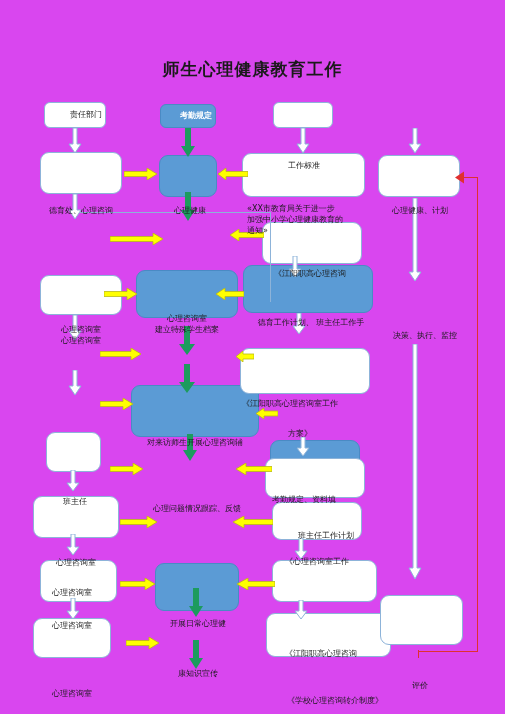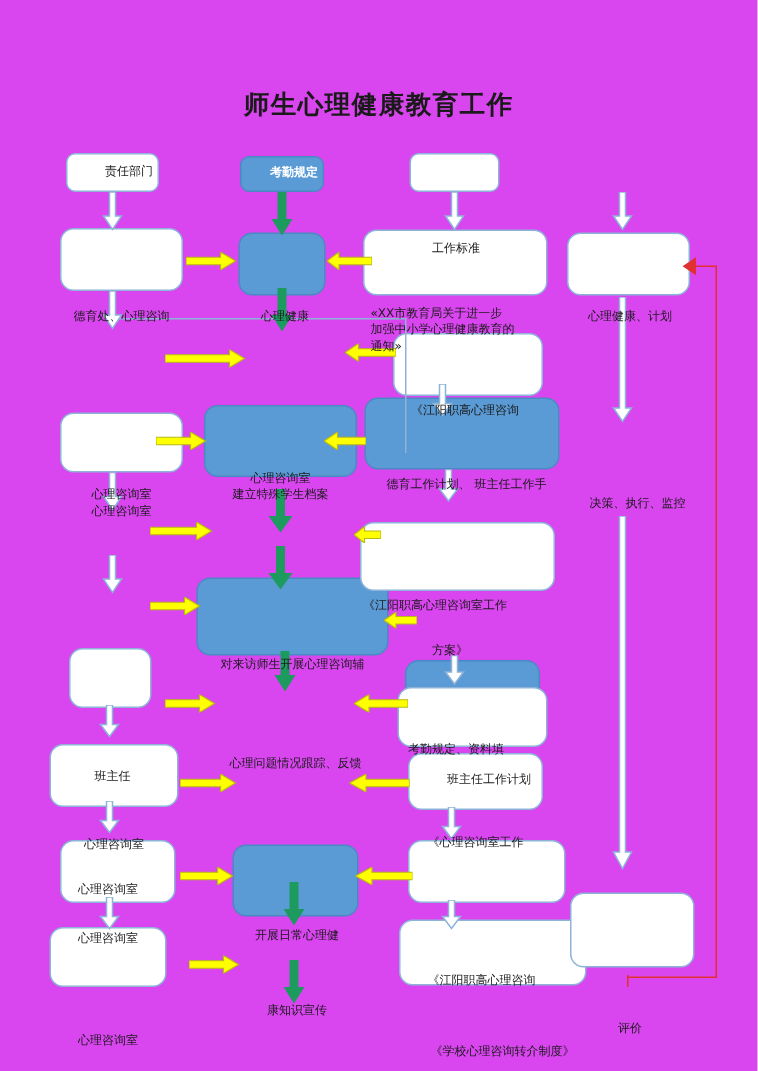--- a/index.html
+++ b/index.html
@@ -132,21 +132,21 @@
   </div>
 
   <div class="node" style="left:46px; top:432px; width:55px; height:40px;"></div>
   <div class="harrow-v" style="left:66px; top:470px;">
     <svg width="14" height="22" viewBox="0 0 14 22">
       <polygon points="5,0 9,0 9,13 13,13 7,21 1,13 5,13" fill="#ffffff" stroke="#8db3d9" stroke-width="1"></polygon>
     </svg>
   </div>
 
   <div class="node" style="left:33px; top:496px; width:86px; height:42px;"></div>
-  <div class="caption" style="left:30px; top:512px; width:90px;">班主任</div>
+  <div class="caption" style="left:30px; top:496px; width:90px;">班主任</div>
 
   <div class="harrow-v" style="left:66px; top:534px;">
     <svg width="14" height="22" viewBox="0 0 14 22">
       <polygon points="5,0 9,0 9,13 13,13 7,21 1,13 5,13" fill="#ffffff" stroke="#8db3d9" stroke-width="1"></polygon>
     </svg>
   </div>
 
   <div class="node" style="left:40px; top:560px; width:77px; height:42px;"></div>
   <div class="caption" style="left:30px; top:557px; width:92px;">心理咨询室</div>
   <div class="caption" style="left:26px; top:587px; width:92px;">心理咨询室</div>
@@ -267,21 +267,21 @@
       <polygon points="5,0 9,0 9,11 13,11 7,19 1,11 5,11" fill="#ffffff" stroke="#8db3d9" stroke-width="1"></polygon>
     </svg>
   </div>
 
   <div class="node blue" style="left:270px; top:440px; width:90px; height:38px;"></div>
 
   <div class="node" style="left:265px; top:458px; width:100px; height:40px;"></div>
   <div class="caption left" style="left:272px; top:494px; width:110px;">考勤规定、资料填</div>
 
   <div class="node" style="left:272px; top:502px; width:90px; height:38px;"></div>
-  <div class="caption" style="left:272px; top:514px; width:108px;">班主任工作计划</div>
+  <div class="caption" style="left:272px; top:530px; width:108px;">班主任工作计划</div>
 
   <div class="harrow-v" style="left:294px; top:538px;">
     <svg width="14" height="22" viewBox="0 0 14 22">
       <polygon points="5,0 9,0 9,13 13,13 7,21 1,13 5,13" fill="#ffffff" stroke="#8db3d9" stroke-width="1"></polygon>
     </svg>
   </div>
 
   <div class="node" style="left:272px; top:560px; width:105px; height:42px;"></div>
   <div class="caption left" style="left:285px; top:556px; width:110px;">《心理咨询室工作</div>
 

